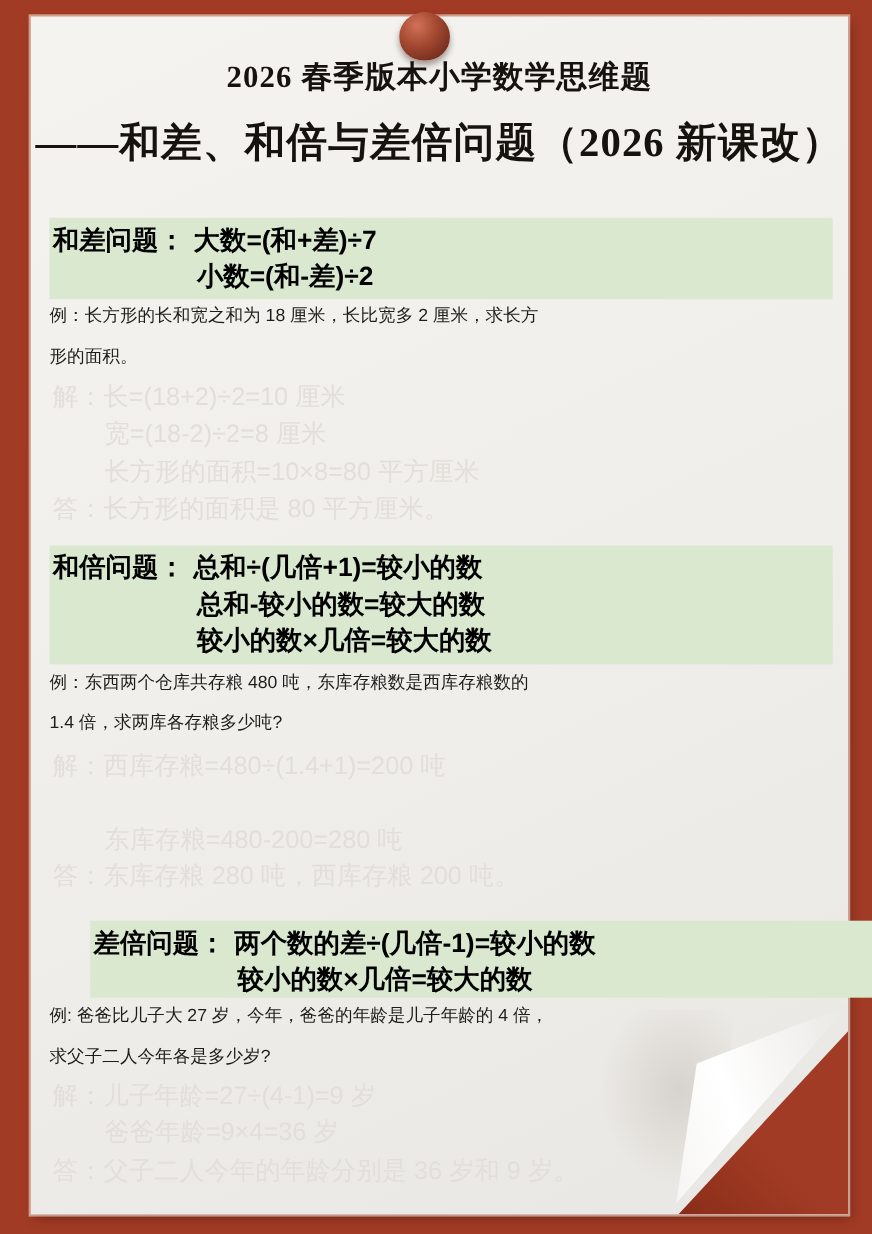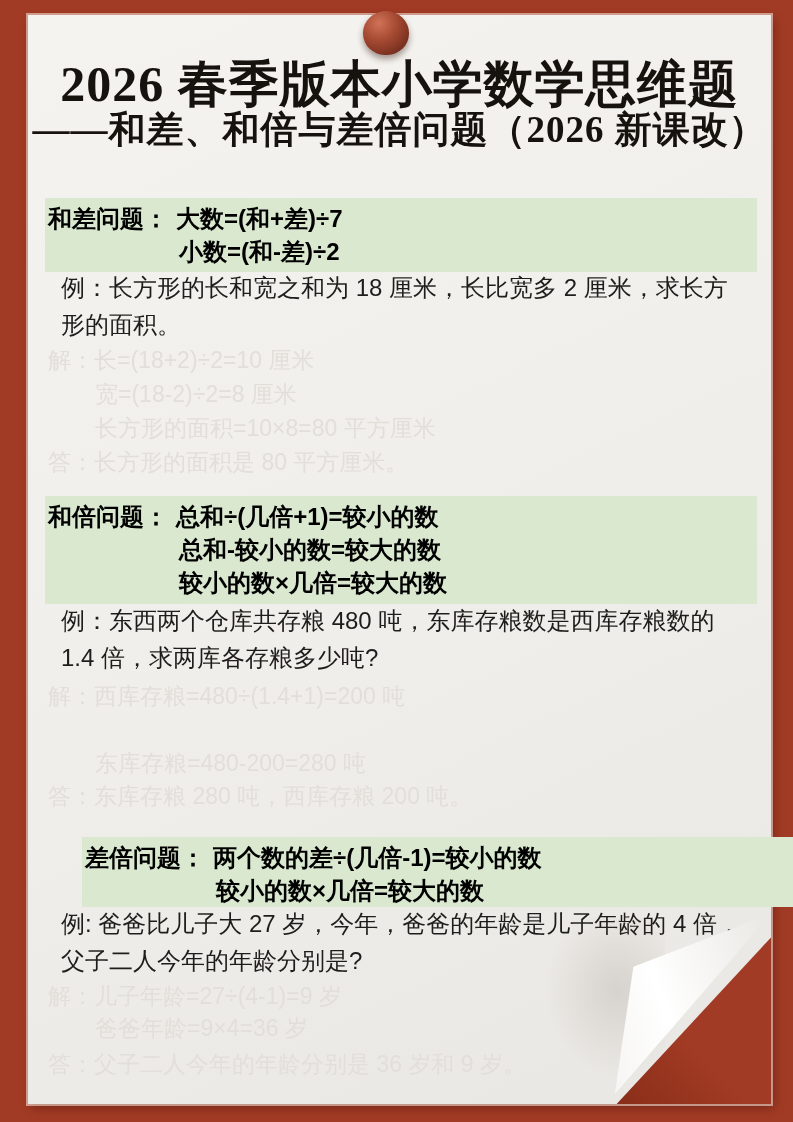--- a/index.html
+++ b/index.html
@@ -21,43 +21,43 @@
   
   .title1,.title2{
     position:absolute;left:0;width:100%;
     text-align:center;
     font-family:"Liberation Serif", serif;
     font-weight:bold;
     color:#16130f;
     letter-spacing:1px;
     white-space:nowrap;
   }
-  .title1{top:36px;font-size:50px;}
+  .title1{top:36px;font-size:28px;}
   .title2{top:90px;font-size:37px;}
   
   .fbox{
     position:absolute;
     left:17px;width:712px;
     background:#d9e8cf;
     color:#000000;
     font-weight:bold;
     font-size:24px;
     line-height:33px;
     padding-top:4px;
     box-sizing:border-box;
   }
   .fbox .frow{display:flex;padding-left:3px;}
   .fbox .flabel{width:128px;flex:0 0 auto;}
   .fbox .indent{margin-left:131px;}
   #fbox1{top:183px;height:74px;}
   #fbox2{top:481px;height:108px;}
   #fbox3{top:822px;height:70px;margin-left:37px;}
   
-  .example{position:absolute;left:33px;width:715px;
-    color:#1f1d1b;font-size:24px;line-height:37px;}
+  .example{position:absolute;left:17px;width:715px;
+    color:#1f1d1b;font-size:16px;line-height:37px;}
   #ex1{top:254px;}
   #ex2{top:587px;}
   #ex3{top:890px;}
   
   .ansline{
     position:absolute;left:20px;width:700px;
     color:#e2dfda;
     font-size:23px;line-height:30px;
     white-space:nowrap;
   }
@@ -147,21 +147,21 @@
     <div class="frow">
       <span class="flabel">差倍问题：</span>
       <span>两个数的差÷(几倍-1)=较小的数</span>
     </div>
     <div class="frow indent">
       <span>较小的数×几倍=较大的数</span>
     </div>
   </div>
   <div class="example" id="ex3">
     <div>例: 爸爸比儿子大 27 岁，今年，爸爸的年龄是儿子年龄的 4 倍，</div>
-    <div>父子二人今年的年龄分别是?</div>
+    <div>求父子二人今年各是多少岁?</div>
   </div>
   <div class="ansline" id="a3-0">解：儿子年龄=27÷(4-1)=9 岁</div>
   <div class="ansline indent" id="a3-1">爸爸年龄=9×4=36 岁</div>
   <div class="ansline" id="a3-2">答：父子二人今年的年龄分别是 36 岁和 9 岁。</div>
 
 </div>
 
 <div class="curl-zone">
   <div class="curl-soft"></div>
   <div class="curl-red"></div>

